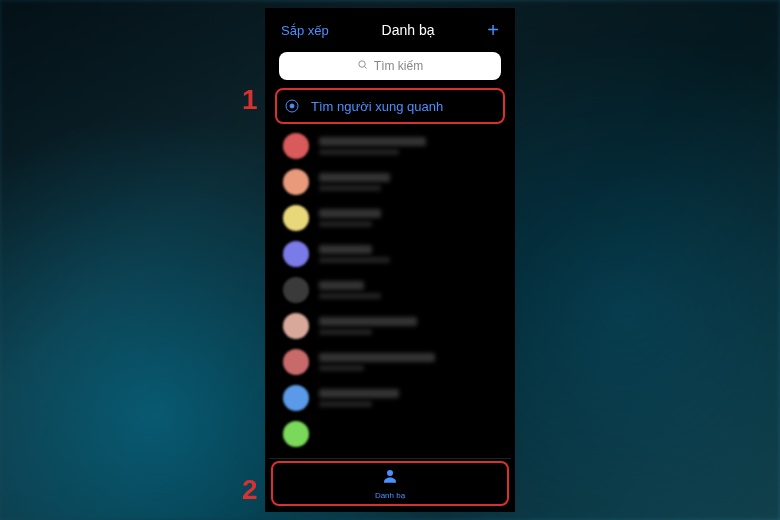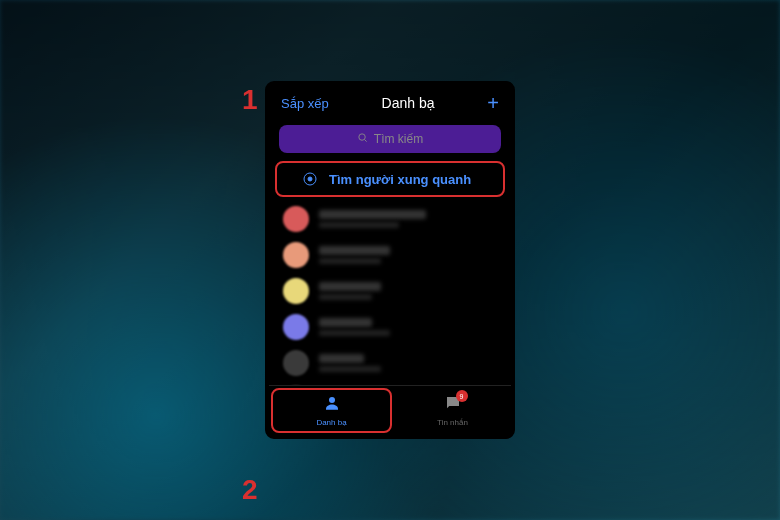--- a/index.html
+++ b/index.html
@@ -18,24 +18,24 @@
       position: absolute;
       inset: 0;
       background: radial-gradient(circle at 20% 80%, rgba(0,200,255,0.3) 0%, transparent 40%),
                   radial-gradient(circle at 80% 60%, rgba(0,150,200,0.2) 0%, transparent 40%),
                   linear-gradient(to bottom, rgba(0,0,0,0.6), rgba(0,0,0,0.3));
       filter: blur(2px);
     }
     .phone {
       position: relative;
       width: 250px;
-      height: 358px;
+      height: 504px;
       background: #000;
       border: 4px solid #000;
-      border-radius: 9px;
+      border-radius: 0;
       display: flex;
       flex-direction: column;
       z-index: 10;
     }
     .header {
       display: flex;
       align-items: center;
       justify-content: space-between;
       padding: 8px 12px;
       height: 36px;
@@ -49,21 +49,21 @@
       font-size: 14px;
       font-weight: 500;
     }
     .header-right {
       color: #4a90ff;
       font-size: 20px;
       font-weight: 300;
     }
     .search-bar {
       margin: 4px 10px 8px;
-      background: #4c1d95;
+      background: #ffffff;
       border-radius: 8px;
       height: 28px;
       display: flex;
       align-items: center;
       justify-content: center;
       gap: 6px;
     }
     .search-icon {
       color: #888;
       font-size: 12px;
@@ -76,22 +76,21 @@
       display: flex;
       align-items: center;
       gap: 10px;
       padding: 10px 14px;
       font-size: 13px;
     }
     .action-highlighted {
       border: 2px solid #d93030;
       border-radius: 8px;
       margin: 0 6px;
-      padding: 8px 24px;
-      font-weight: bold;
+      padding: 8px 6px;
     }
     .action-icon {
       color: #4a90ff;
       width: 18px;
       display: flex;
       align-items: center;
       justify-content: center;
     }
     .action-label {
       color: #4a90ff;
@@ -289,24 +288,15 @@
   <div class="bottom-nav">
     <div class="nav-item nav-active nav-highlighted">
       <span class="nav-icon">
         <svg width="18" height="18" viewBox="0 0 24 24" fill="currentColor">
             <circle cx="12" cy="8" r="4"></circle>
             <path d="M4 20c0-4 4-6 8-6s8 2 8 6v1H4z"></path>
           </svg>
       </span>
       <span class="nav-label">Danh bạ</span>
     </div>
-    <div class="nav-item nav-inactive">
-      <span class="nav-icon">
-        <svg width="18" height="18" viewBox="0 0 24 24" fill="currentColor">
-            <path d="M4 4h16v12H7l-3 3z"></path>
-          </svg>
-        <span class="badge">9</span>
-      </span>
-      <span class="nav-label">Tin nhắn</span>
-    </div>
   </div>
 
 </div>
 
 </body></html>

